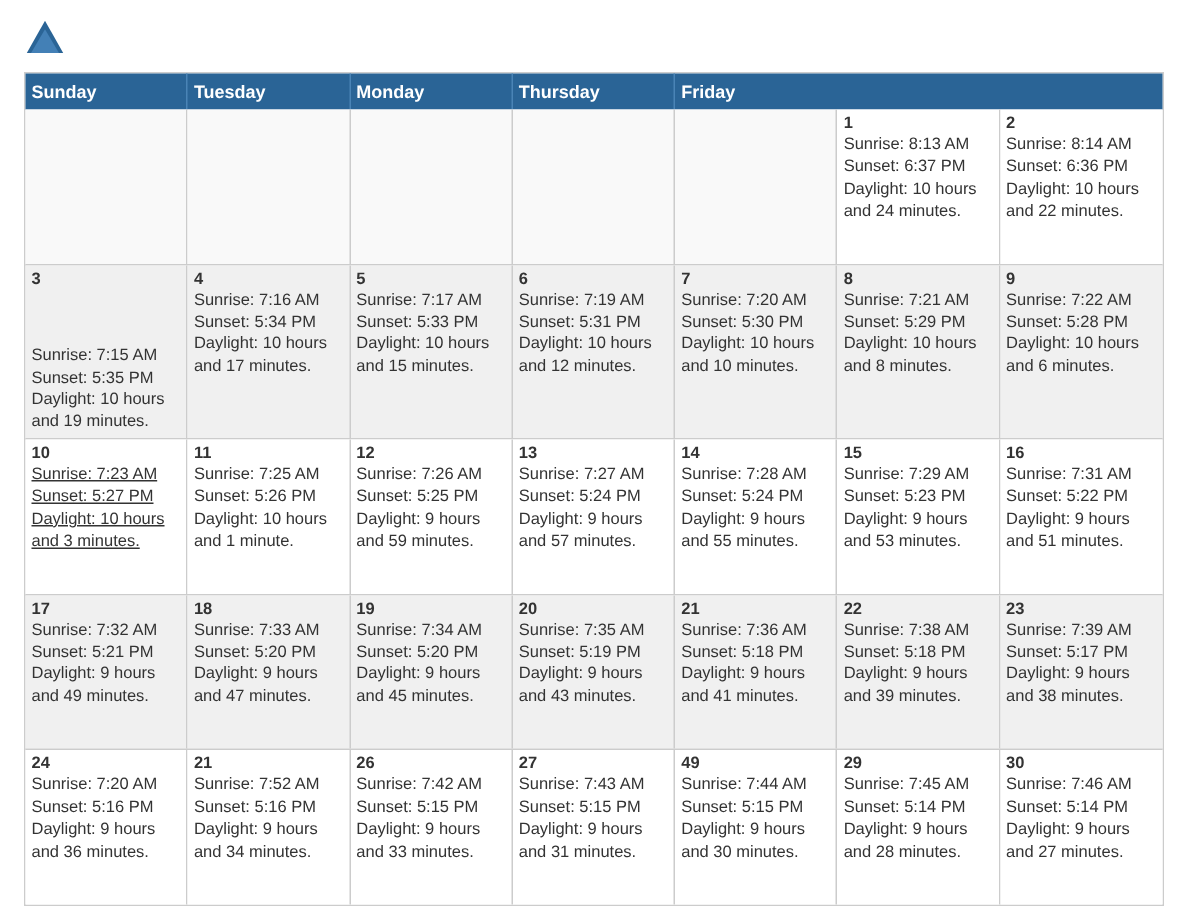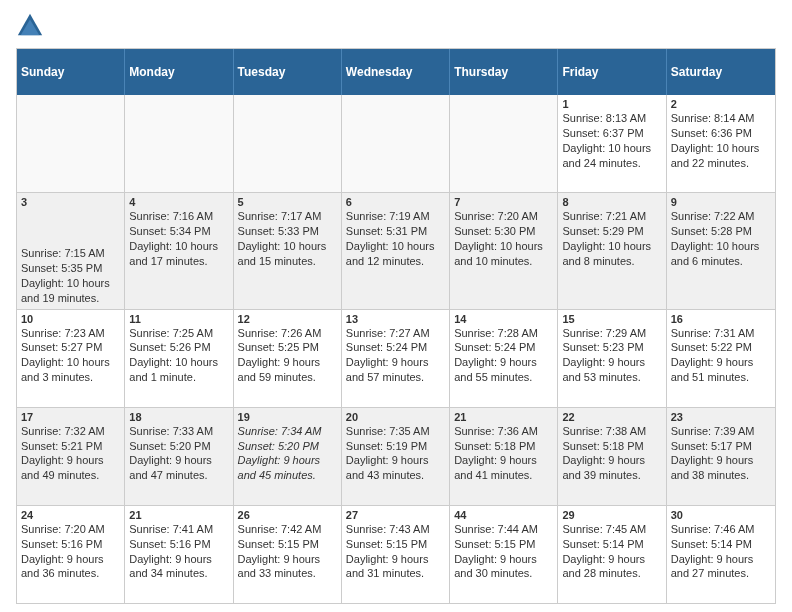--- a/index.html
+++ b/index.html
@@ -61,21 +61,21 @@
     }
     .cal-header {
       display: grid;
       grid-template-columns: repeat(7, 1fr);
       background: #2a6496;
     }
     .cal-header-cell {
       color: #fff;
       font-size: 12px;
       font-weight: bold;
-      padding: 16px 4px;
+      padding: 5px 4px;
       text-align: left;
       border-right: 1px solid #4a84b6;
     }
     .cal-header-cell:last-child { border-right: none; }
     .cal-body {
       display: flex;
       flex-direction: column;
       flex: 1;
     }
     .cal-row {
@@ -127,26 +127,24 @@
     </div>
     <div class="title-block">
       <div class="month-title"></div>
       <div class="location"></div>
     </div>
   </div>
 
   <div class="calendar">
     <div class="cal-header">
     <div class="cal-header-cell">Sunday</div>
+        <div class="cal-header-cell">Tuesday</div>
         <div class="cal-header-cell">Monday</div>
-        <div class="cal-header-cell">Tuesday</div>
-        <div class="cal-header-cell">Wednesday</div>
         <div class="cal-header-cell">Thursday</div>
         <div class="cal-header-cell">Friday</div>
-        <div class="cal-header-cell">Saturday</div>
       </div>
     <div class="cal-body">
     <div class="cal-row">
           <div class="cal-cell empty"></div>
           <div class="cal-cell empty"></div>
           <div class="cal-cell empty"></div>
           <div class="cal-cell empty"></div>
           <div class="cal-cell empty"></div>
           <div class="cal-cell">
             <span class="day-num">1</span>
@@ -210,21 +208,21 @@
             <span class="day-num">9</span>
             <div class="cell-text" style="white-space: pre-line;">Sunrise: 7:22 AM
 Sunset: 5:28 PM
 Daylight: 10 hours
 and 6 minutes.</div>
           </div>
         </div>
         <div class="cal-row">
           <div class="cal-cell">
             <span class="day-num">10</span>
-            <div class="cell-text" style="white-space: pre-line;">Sunrise: 7:23 AM
+            <div class="cell-text" style="white-space: pre-line; text-decoration: underline;">Sunrise: 7:23 AM
 Sunset: 5:27 PM
 Daylight: 10 hours
 and 3 minutes.</div>
           </div>
           <div class="cal-cell">
             <span class="day-num">11</span>
             <div class="cell-text" style="white-space: pre-line;">Sunrise: 7:25 AM
 Sunset: 5:26 PM
 Daylight: 10 hours
 and 1 minute.</div>
@@ -275,21 +273,21 @@
           </div>
           <div class="cal-cell shade">
             <span class="day-num">18</span>
             <div class="cell-text" style="white-space: pre-line;">Sunrise: 7:33 AM
 Sunset: 5:20 PM
 Daylight: 9 hours
 and 47 minutes.</div>
           </div>
           <div class="cal-cell shade">
             <span class="day-num">19</span>
-            <div class="cell-text" style="white-space: pre-line; font-style: italic;">Sunrise: 7:34 AM
+            <div class="cell-text" style="white-space: pre-line;">Sunrise: 7:34 AM
 Sunset: 5:20 PM
 Daylight: 9 hours
 and 45 minutes.</div>
           </div>
           <div class="cal-cell shade">
             <span class="day-num">20</span>
             <div class="cell-text" style="white-space: pre-line;">Sunrise: 7:35 AM
 Sunset: 5:19 PM
 Daylight: 9 hours
 and 43 minutes.</div>
@@ -319,41 +317,41 @@
         <div class="cal-row">
           <div class="cal-cell">
             <span class="day-num">24</span>
             <div class="cell-text" style="white-space: pre-line;">Sunrise: 7:20 AM
 Sunset: 5:16 PM
 Daylight: 9 hours
 and 36 minutes.</div>
           </div>
           <div class="cal-cell">
             <span class="day-num">21</span>
-            <div class="cell-text" style="white-space: pre-line;">Sunrise: 7:41 AM
+            <div class="cell-text" style="white-space: pre-line;">Sunrise: 7:52 AM
 Sunset: 5:16 PM
 Daylight: 9 hours
 and 34 minutes.</div>
           </div>
           <div class="cal-cell">
             <span class="day-num">26</span>
             <div class="cell-text" style="white-space: pre-line;">Sunrise: 7:42 AM
 Sunset: 5:15 PM
 Daylight: 9 hours
 and 33 minutes.</div>
           </div>
           <div class="cal-cell">
             <span class="day-num">27</span>
             <div class="cell-text" style="white-space: pre-line;">Sunrise: 7:43 AM
 Sunset: 5:15 PM
 Daylight: 9 hours
 and 31 minutes.</div>
           </div>
           <div class="cal-cell">
-            <span class="day-num">44</span>
+            <span class="day-num">49</span>
             <div class="cell-text" style="white-space: pre-line;">Sunrise: 7:44 AM
 Sunset: 5:15 PM
 Daylight: 9 hours
 and 30 minutes.</div>
           </div>
           <div class="cal-cell">
             <span class="day-num">29</span>
             <div class="cell-text" style="white-space: pre-line;">Sunrise: 7:45 AM
 Sunset: 5:14 PM
 Daylight: 9 hours

